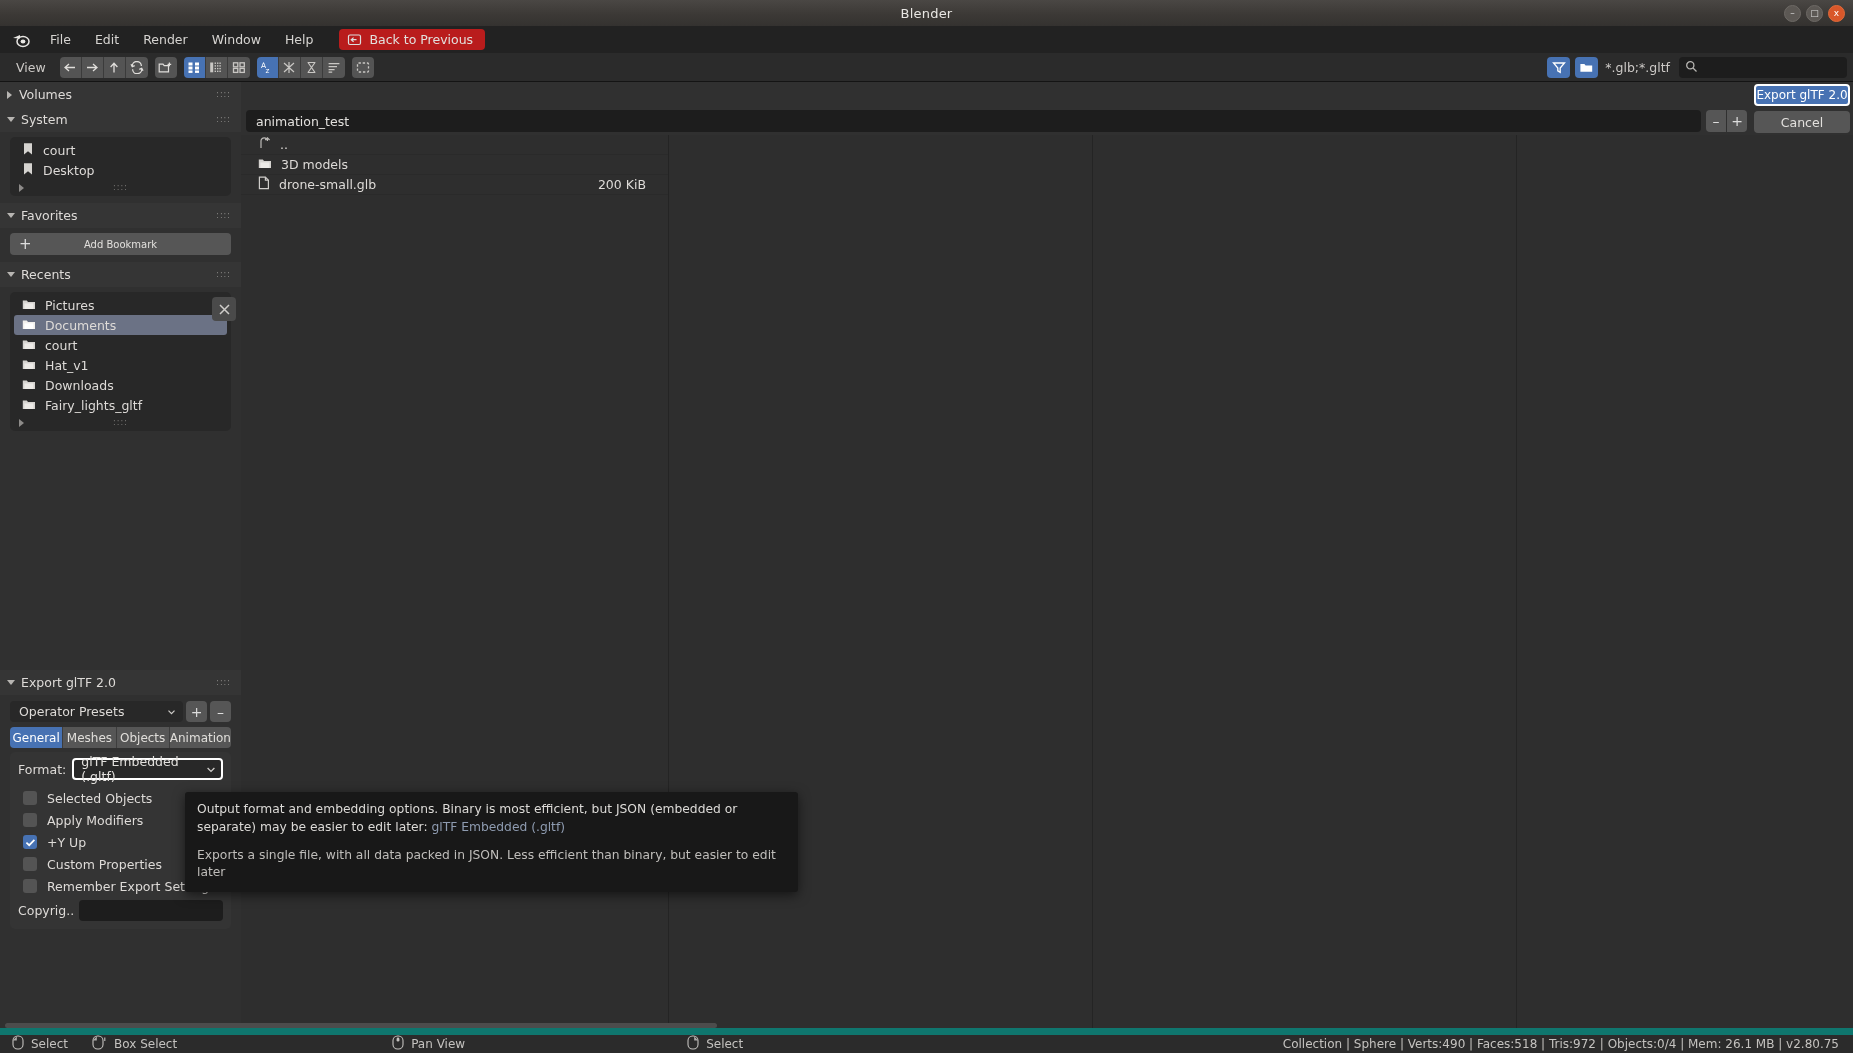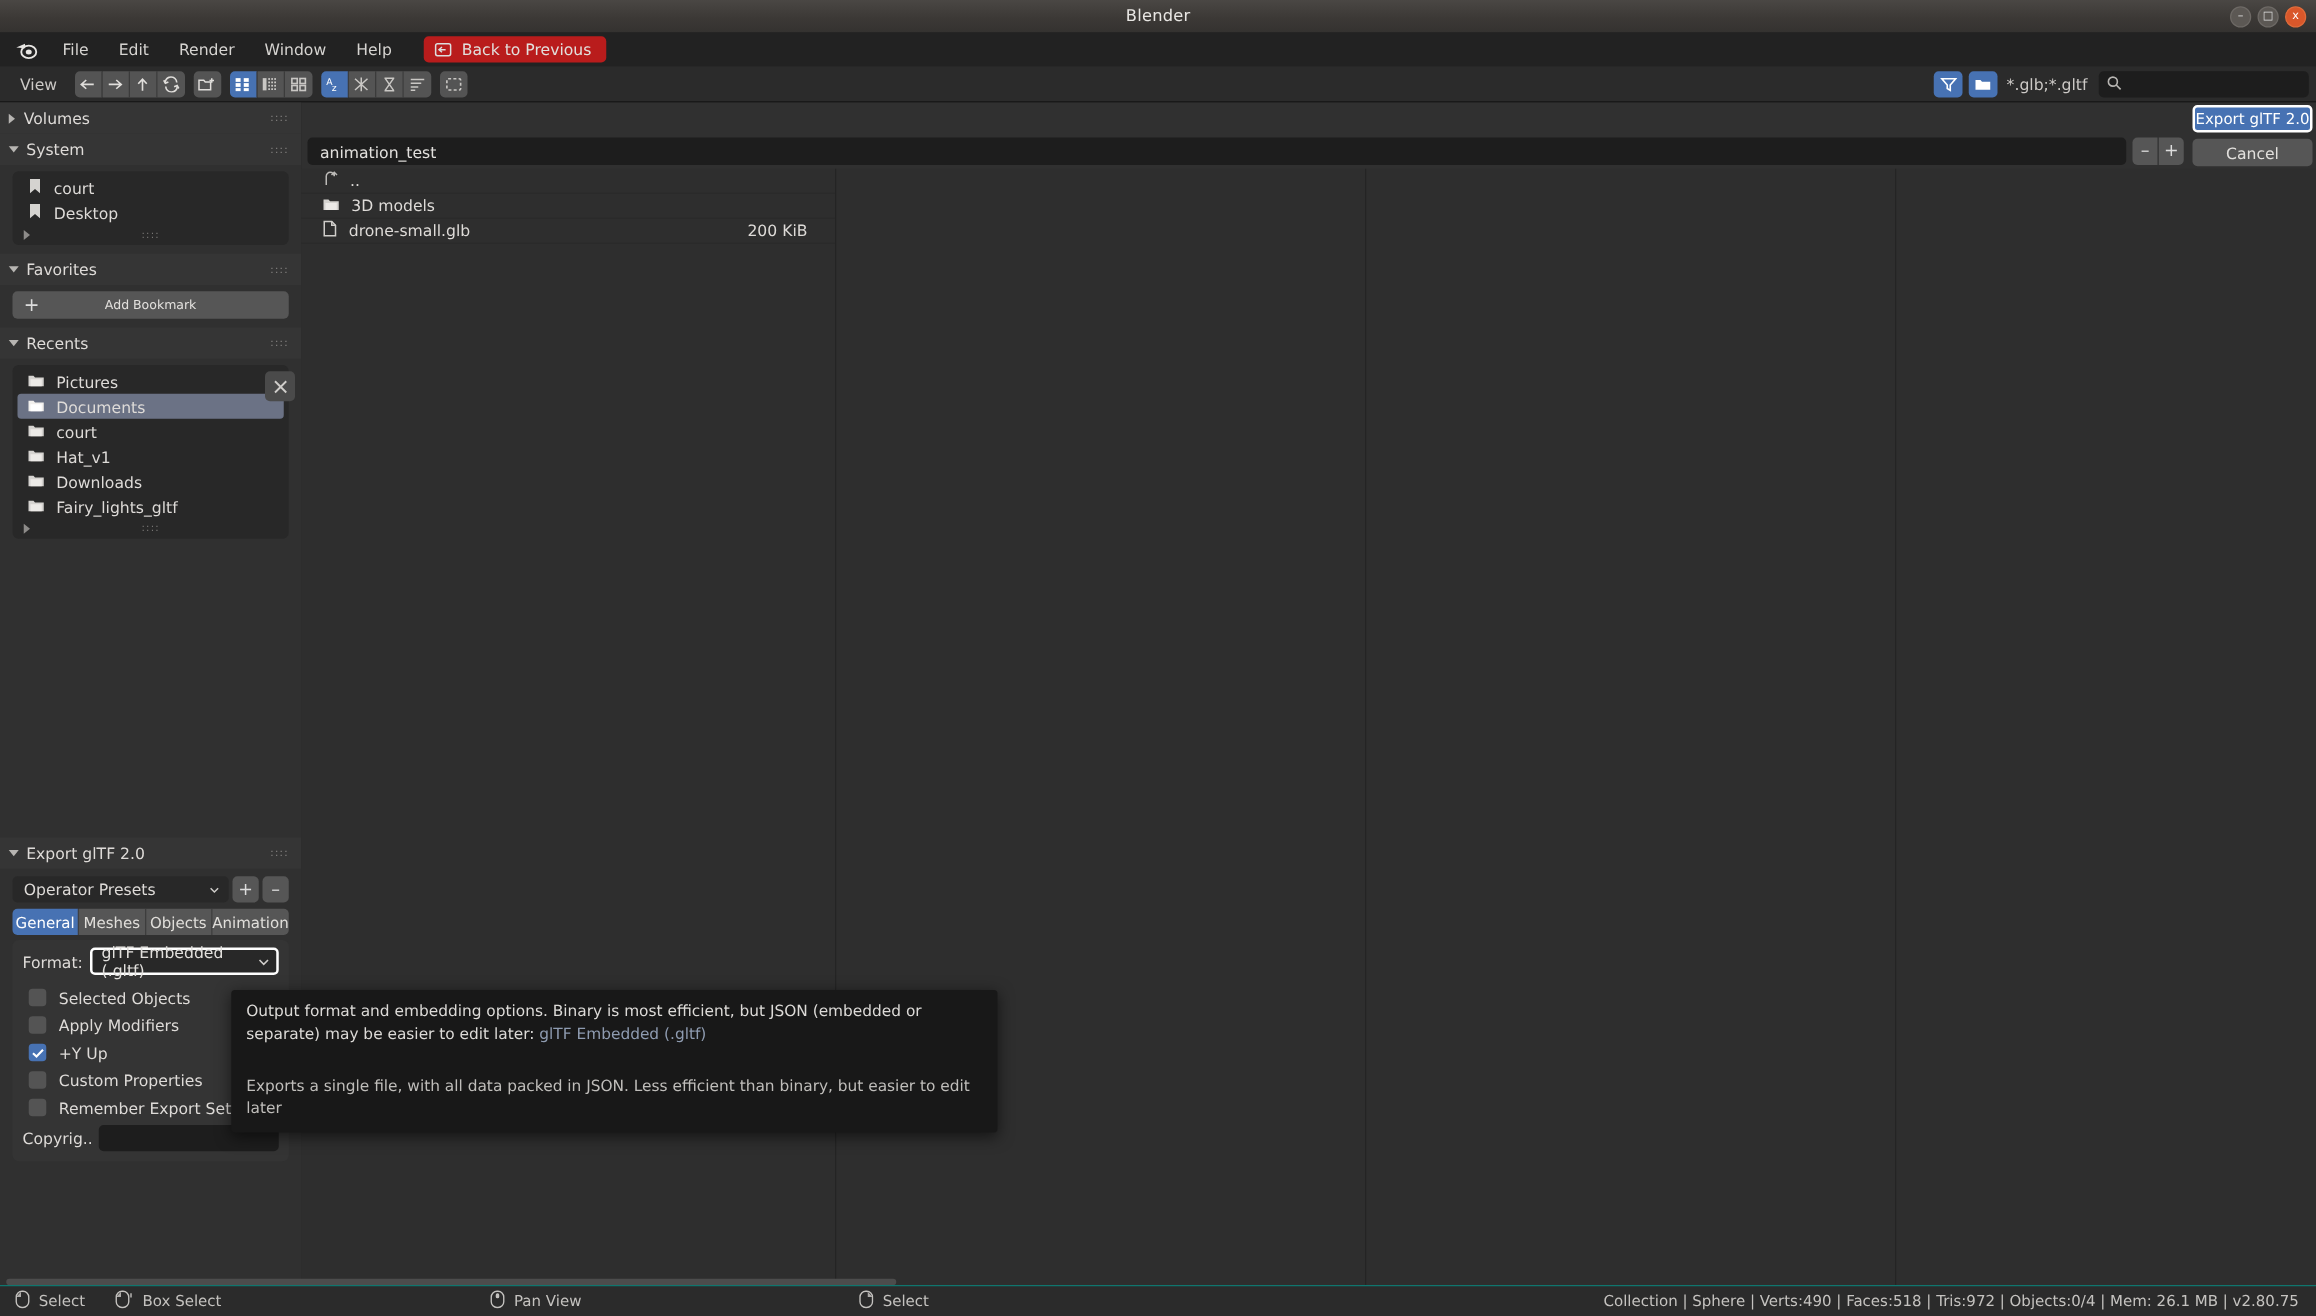--- a/index.html
+++ b/index.html
@@ -273,27 +273,27 @@
   }
 
   
   .tooltip {
     position: absolute; left: 185px; top: 792px; width: 613px;
     background: #181818; border-radius: 3px; padding: 9px 12px 11px 12px;
     box-shadow: 0 3px 12px rgba(0,0,0,.55); z-index: 40;
   }
   .tt-main { font-size: 12.3px; color: #dcdad7; line-height: 1.46; }
   .tt-val { color: #8e9bb0; }
-  .tt-sub { font-size: 12.3px; color: #bfbdba; margin-top: 24px; line-height: 1.4; }
+  .tt-sub { font-size: 12.3px; color: #bfbdba; margin-top: 10px; line-height: 1.4; }
 
   
   .statusbar {
     position: absolute; left: 0; bottom: 0; width: 1853px; height: 25px;
     background: #2b2b2b; display: flex; align-items: center;
-    border-top: 1px solid #0f766e;
+    border-top: 7px solid #0f766e;
   }
   .sb-item { display: flex; align-items: center; gap: 7px; }
   .sb-label { font-size: 12px; color: #c4c2bf; }
   .sb-right {
     position: absolute; right: 14px; font-size: 12px; color: #c4c2bf;
   }
   .scroll-nub {
     position: absolute; left: 5px; bottom: 25px; width: 712px; height: 5px;
     background: #4c4c4c; border-radius: 3px;
   }

